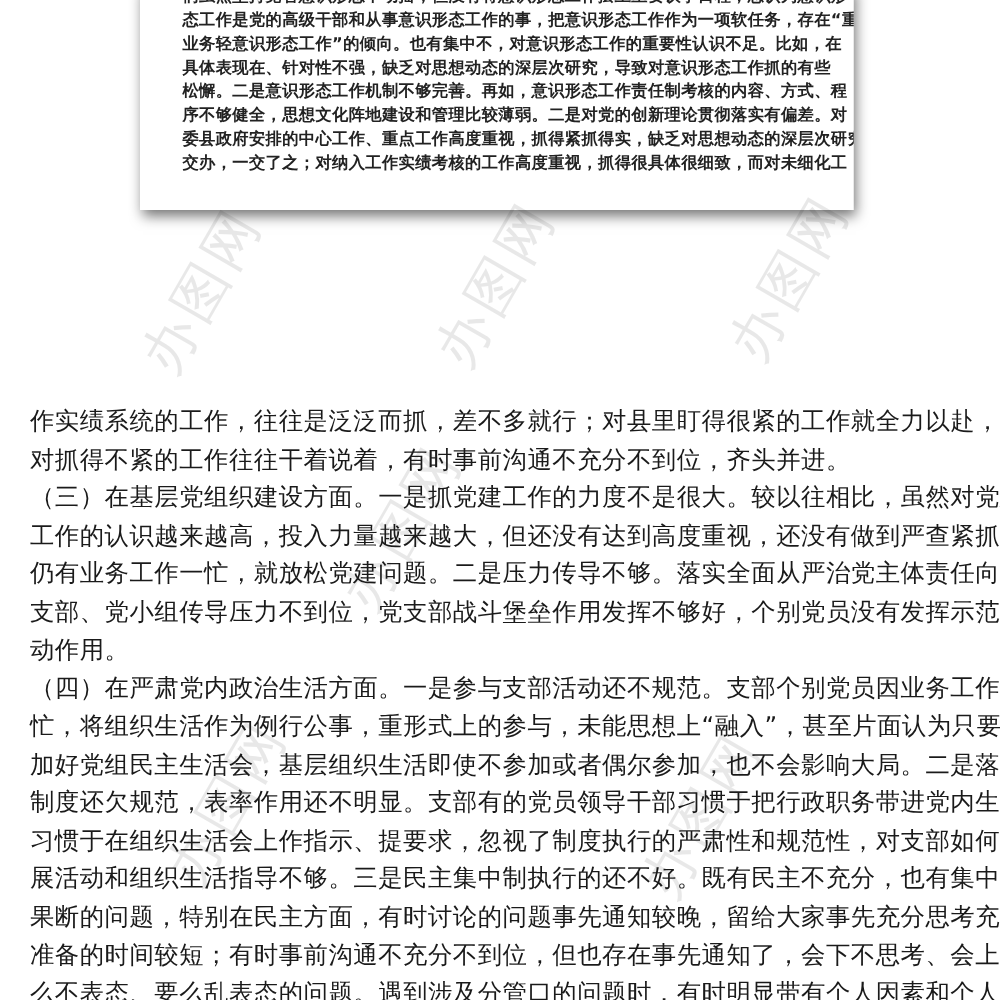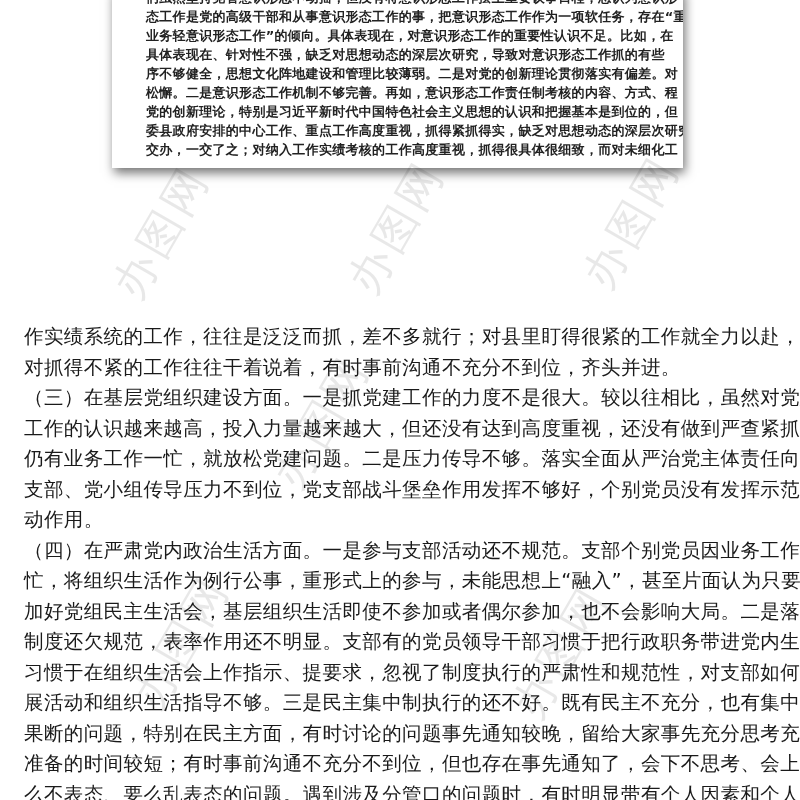--- a/index.html
+++ b/index.html
@@ -66,25 +66,24 @@
       letter-spacing: 0.4px;
     }
   </style>
 </head>
 <body>
 
 <div class="page-card">
   <div class="page-card-text">
     <span class="line">们虽然坚持党管意识形态不动摇，但没有将意识形态工作摆上重要议事日程，总认为意识形</span>
     <span class="line">态工作是党的高级干部和从事意识形态工作的事，把意识形态工作作为一项软任务，存在“重</span>
-    <span class="line">业务轻意识形态工作”的倾向。具体表现在，对意识形态工作的重要性认识不足。比如，在</span>
+    <span class="line">业务轻意识形态工作”的倾向。也有集中不，对意识形态工作的重要性认识不足。比如，在</span>
     <span class="line">具体表现在、针对性不强，缺乏对思想动态的深层次研究，导致对意识形态工作抓的有些</span>
+    <span class="line">松懈。二是意识形态工作机制不够完善。再如，意识形态工作责任制考核的内容、方式、程</span>
     <span class="line">序不够健全，思想文化阵地建设和管理比较薄弱。二是对党的创新理论贯彻落实有偏差。对</span>
-    <span class="line">松懈。二是意识形态工作机制不够完善。再如，意识形态工作责任制考核的内容、方式、程</span>
-    <span class="line">党的创新理论，特别是习近平新时代中国特色社会主义思想的认识和把握基本是到位的，但</span>
     <span class="line">委县政府安排的中心工作、重点工作高度重视，抓得紧抓得实，缺乏对思想动态的深层次研究</span>
     <span class="line">交办，一交了之；对纳入工作实绩考核的工作高度重视，抓得很具体很细致，而对未细化工</span>
   </div>
 </div>
 
 <div class="watermark" style="left:100px; top:280px;">办图网</div>
 <div class="watermark" style="left:335px; top:275px;">办图网</div>
 <div class="watermark" style="left:570px; top:270px;">办图网</div>
 <div class="watermark" style="left:120px; top:690px;">办图网</div>
 <div class="watermark" style="left:260px; top:470px;">办图网</div>

